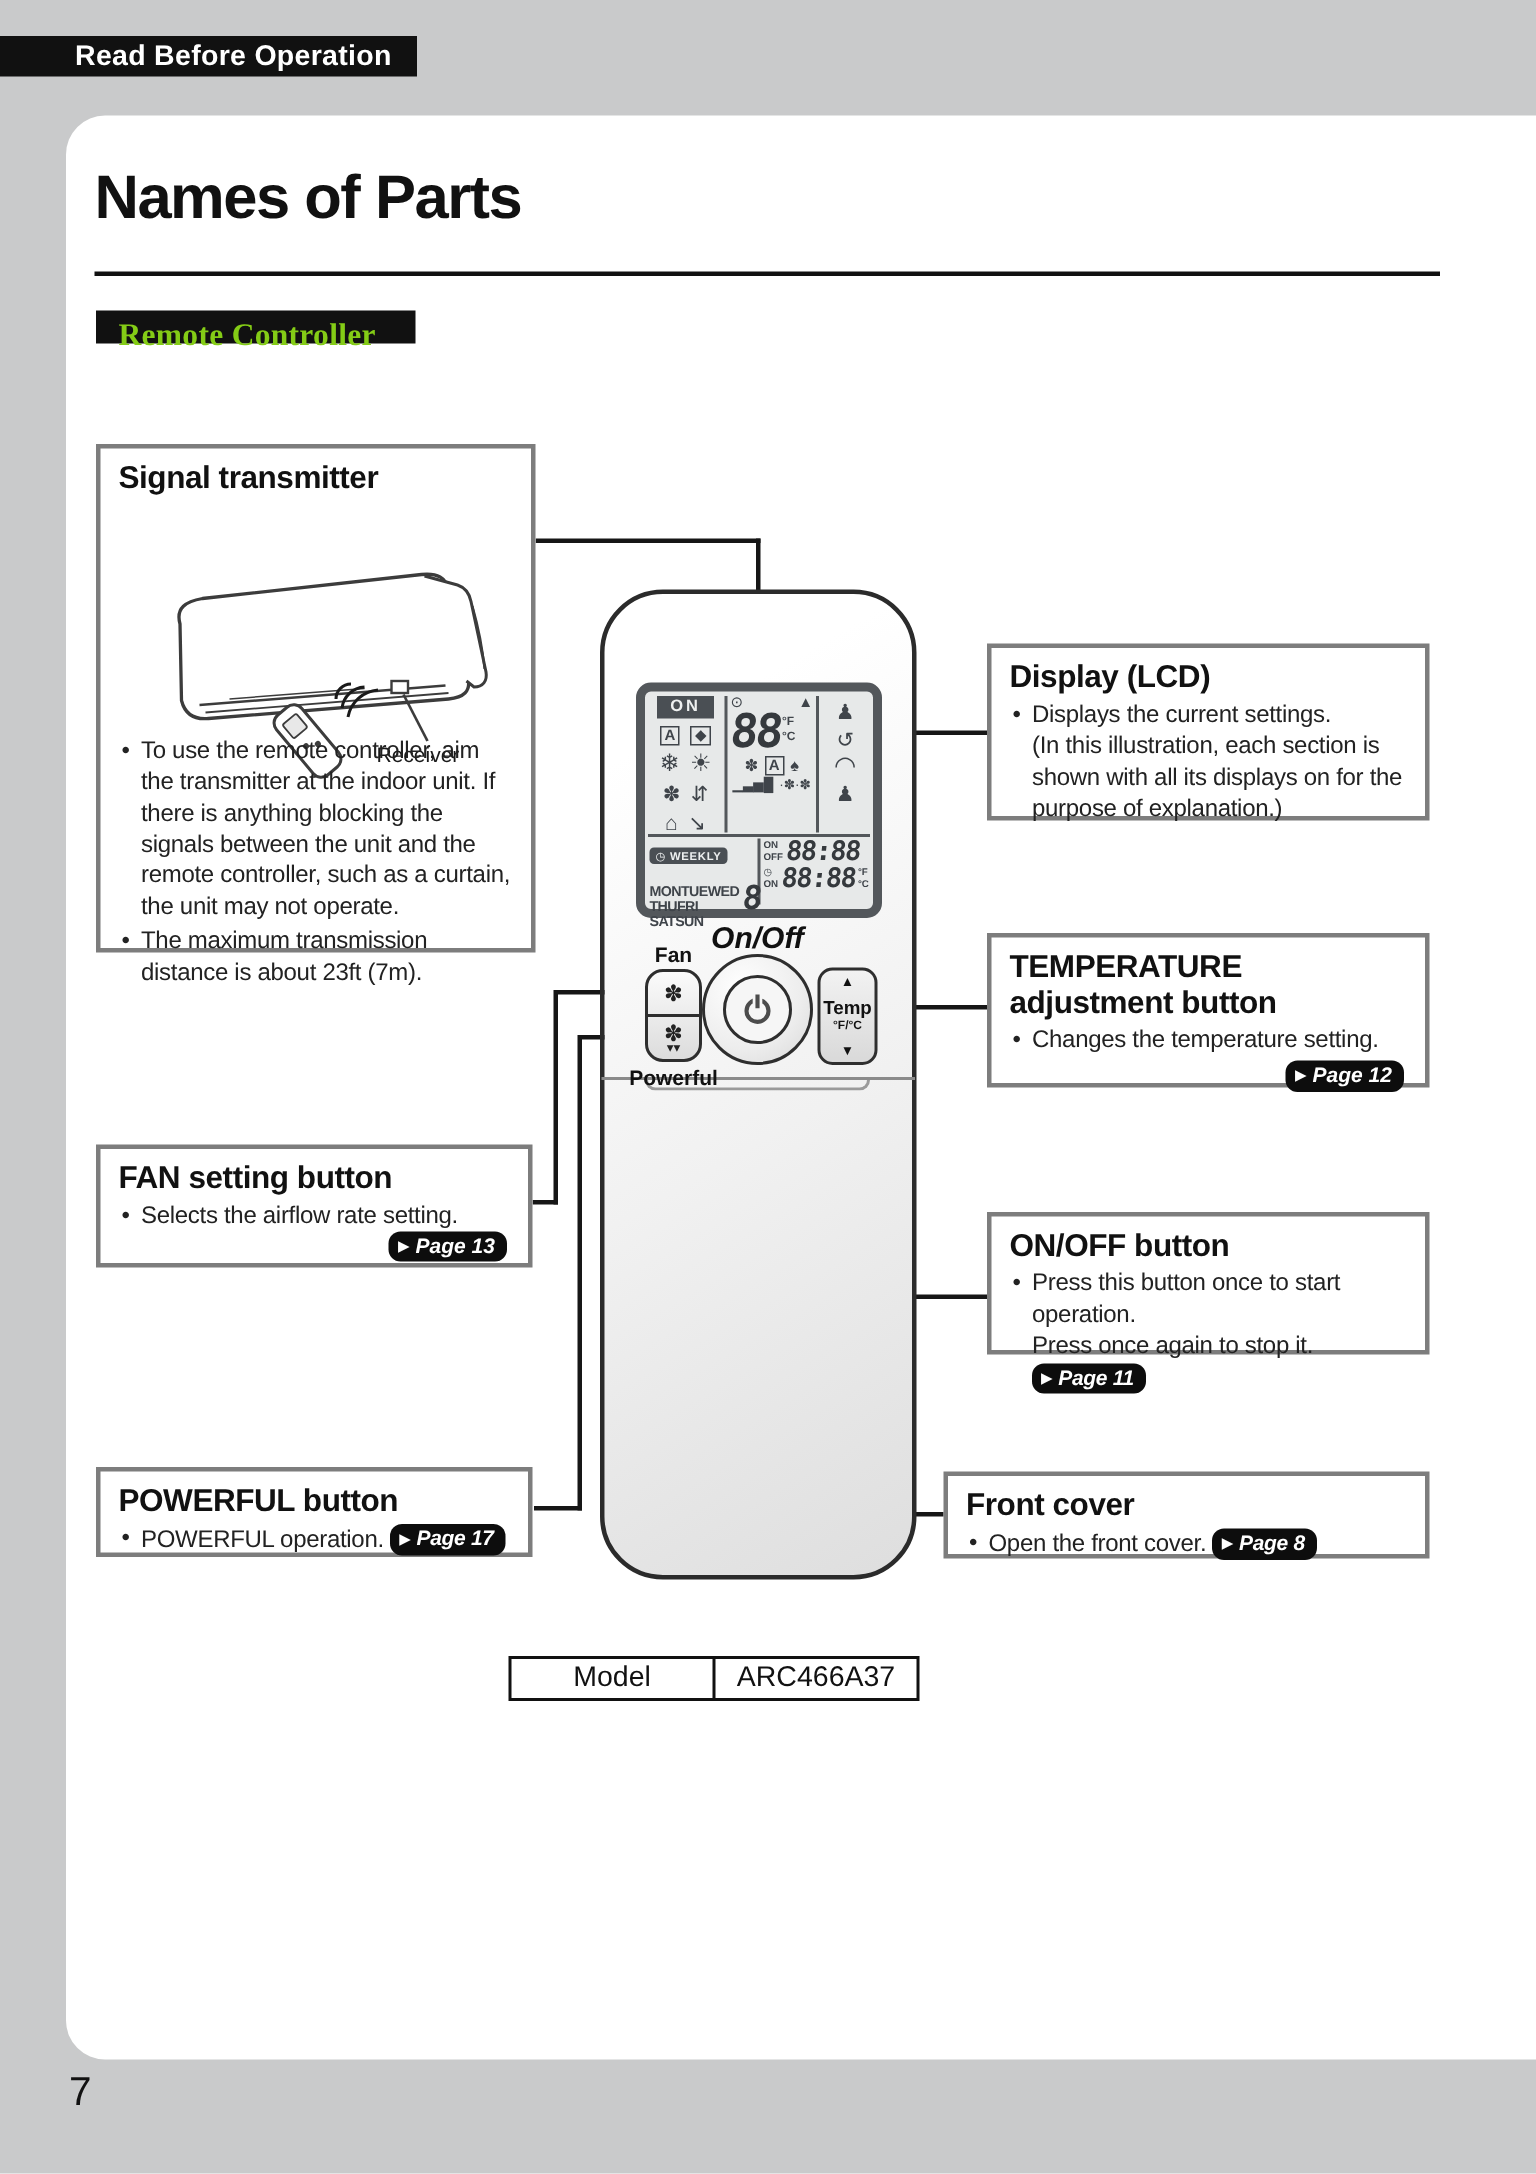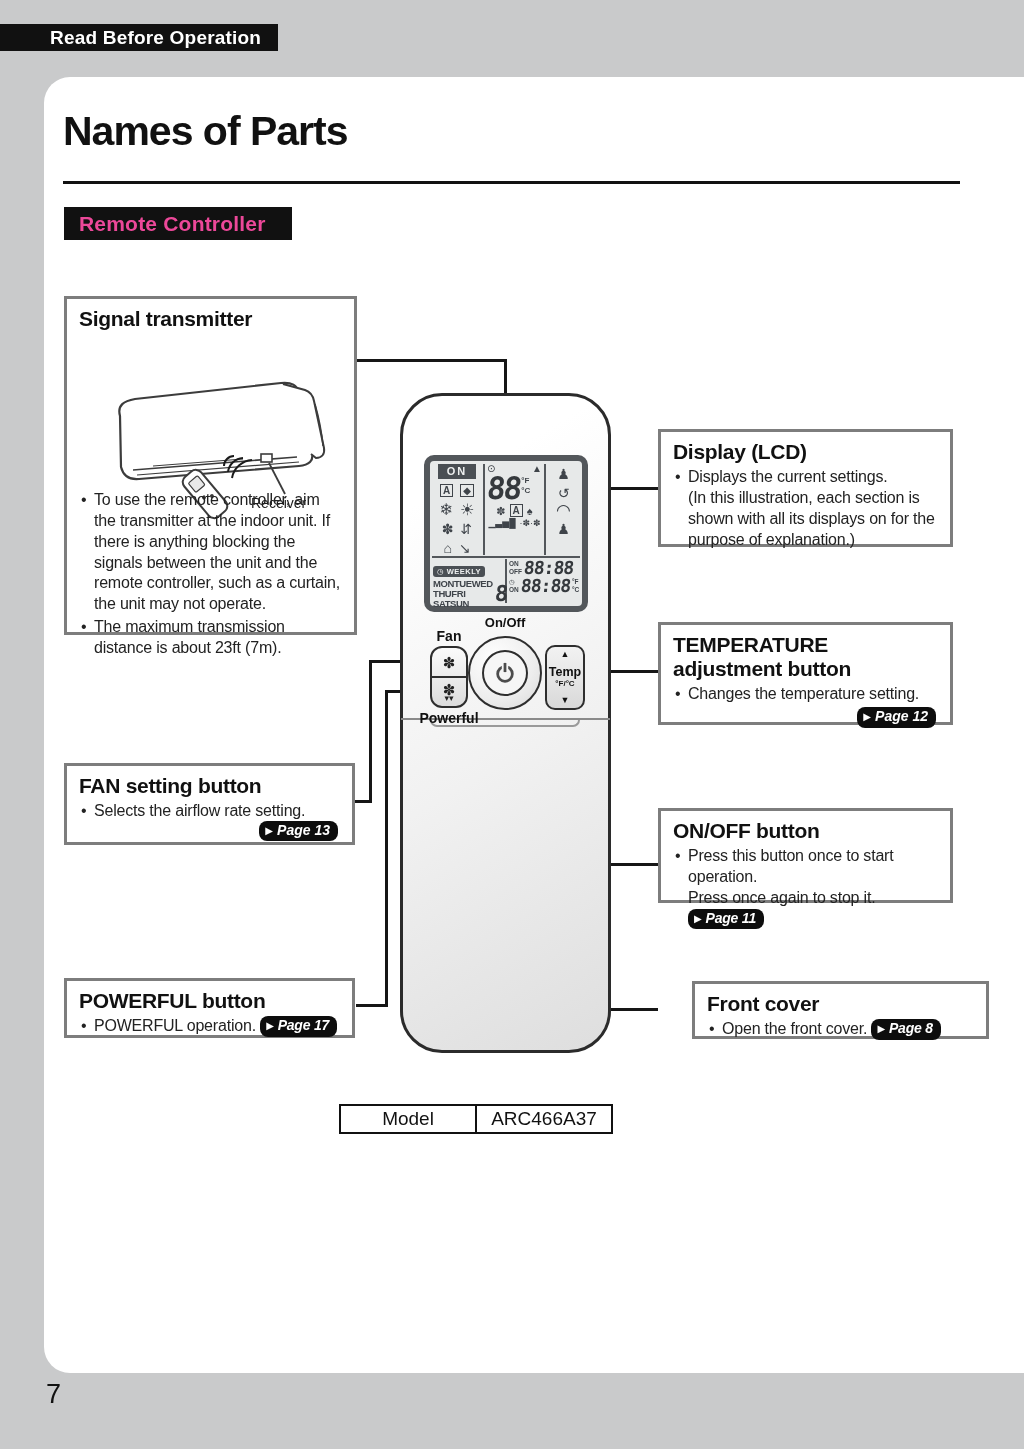--- a/index.html
+++ b/index.html
@@ -17,40 +17,40 @@
 
   
   .banner{left:0;top:24px;width:278px;height:27px;background:#111;
           color:#fff;font-size:19px;font-weight:bold;line-height:27px;
           padding-left:50px;box-sizing:border-box;letter-spacing:.2px;}
 
   .page-title{left:63px;top:108px;font-size:41px;font-weight:bold;
               letter-spacing:-1px;color:#111;}
   .title-rule{left:63px;top:181px;width:897px;height:3px;background:#111;}
 
-  .section-hdr{left:64px;top:207px;height:33px;background:#111;color:#ec4899;
+  .section-hdr{left:64px;top:207px;height:22px;background:#111;color:#84cc16;
                font-size:21px;font-weight:bold;line-height:33px;
-               padding:0 26px 0 15px;letter-spacing:.2px;}
+               padding:0 26px 0 15px;letter-spacing:.2px;font-family:Liberation Serif, serif;}
 
   
   .cbox{background:#fff;border:3px solid #7d7d7d;box-sizing:border-box;
         padding:8px 12px 8px 12px;}
   .cbox h3{margin:0 0 3px 0;font-size:21px;font-weight:bold;
            letter-spacing:-.3px;color:#111;line-height:1.15;}
   .cbox ul{margin:2px 0 0 0;padding:0;list-style:none;font-size:16px;
            line-height:1.3;color:#222;letter-spacing:-.2px;}
   .cbox li{position:relative;padding-left:15px;margin-bottom:2px;}
   .cbox li::before{content:"•";position:absolute;left:2px;top:0;}
   .prewrap{white-space:pre-line;}
 
   .box-signal{left:64px;top:296px;width:293px;height:339px;}
   .box-display{left:658px;top:429px;width:295px;height:118px;}
   .box-temp{left:658px;top:622px;width:295px;height:103px;}
   .box-onoff{left:658px;top:808px;width:295px;height:95px;}
-  .box-front{left:692px;top:981px;width:297px;height:58px;}
+  .box-front{left:629px;top:981px;width:324px;height:58px;}
   .box-fan{left:64px;top:763px;width:291px;height:82px;}
   .box-powerful{left:64px;top:978px;width:291px;height:60px;}
 
   .badge{display:inline-block;background:#0d0d0d;color:#fff;border-radius:8px;
          padding:1px 8px 2px 6px;font-size:14px;font-weight:bold;
          line-height:1.25;white-space:nowrap;vertical-align:1px;font-style:italic;}
   .badge .arr{font-size:10px;margin-right:4px;vertical-align:1px;}
   .badge-row{text-align:right;padding-right:2px;margin-top:1px;}
 
   
@@ -99,36 +99,36 @@
 
   .lcd-right{position:absolute;left:117px;top:5px;width:33px;
              display:flex;flex-direction:column;align-items:center;gap:3px;
              font-size:14px;line-height:1.15;}
   .louver{font-size:17px;line-height:.8;}
 
   .lcd-bl{position:absolute;left:3px;top:99px;width:72px;}
   .weekly-badge{display:inline-block;background:#4a4f54;color:#eef0f0;
                 font-size:7.5px;font-weight:bold;border-radius:3px;
                 padding:1px 4px;line-height:1.2;letter-spacing:.5px;}
-  .days-wrap{display:flex;align-items:center;gap:2px;margin-top:1px;}
+  .days-wrap{display:flex;align-items:flex-start;gap:2px;margin-top:12px;}
   .days{font-size:9.5px;font-weight:bold;letter-spacing:-.4px;line-height:1.05;}
   .day-digit{font-size:22px;line-height:.9;}
 
   .lcd-br{position:absolute;left:79px;top:98px;width:72px;}
   .t-row{display:flex;align-items:center;gap:2px;line-height:1;}
   .t-lab{display:flex;flex-direction:column;font-size:6.5px;font-weight:bold;
          line-height:1.25;}
   .t-time{font-size:18px;letter-spacing:-1px;}
   .t-unit{display:flex;flex-direction:column;font-size:6.5px;font-weight:bold;
           line-height:1.2;}
 
   
   .btn-label{font-weight:bold;text-align:center;color:#111;}
   .lbl-fan{left:430px;top:628px;width:38px;font-size:14px;}
-  .lbl-onoff{left:468px;top:615px;width:74px;font-size:13px;}
+  .lbl-onoff{left:468px;top:615px;width:74px;font-size:20px;font-style:italic;}
   .lbl-powerful{left:417px;top:710px;width:64px;font-size:14px;}
 
   .pill{left:430px;top:646px;width:38px;height:62px;box-sizing:border-box;
         border:2px solid #2e2e2e;border-radius:12px;
         background:linear-gradient(180deg,#fbfbfb,#dcdcdc);
         display:flex;flex-direction:column;}
   .pill .half{flex:1;display:flex;align-items:center;justify-content:center;
               font-size:15px;color:#222;line-height:1;}
   .pill .half + .half{border-top:2px solid #2e2e2e;flex-direction:column;}
   .pw-arrow{font-size:9px;line-height:.6;margin-top:-1px;}

